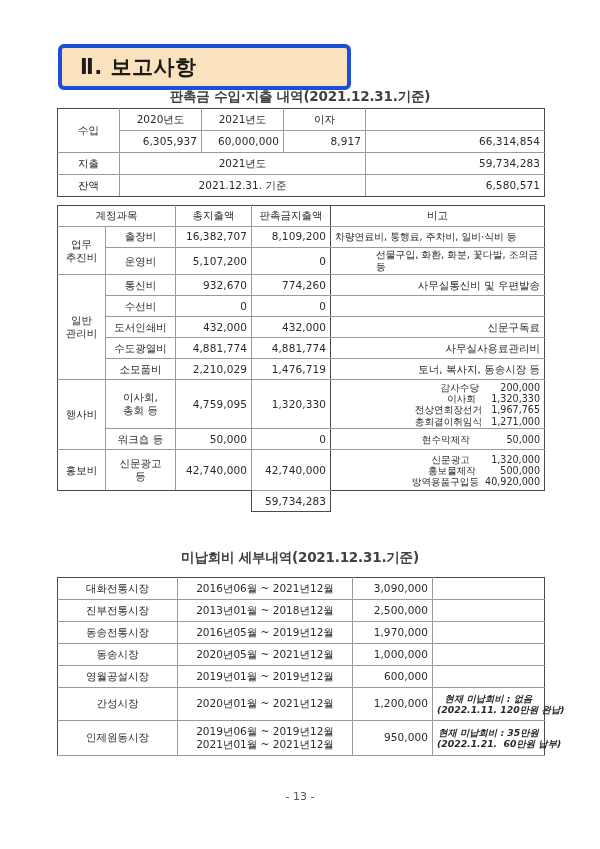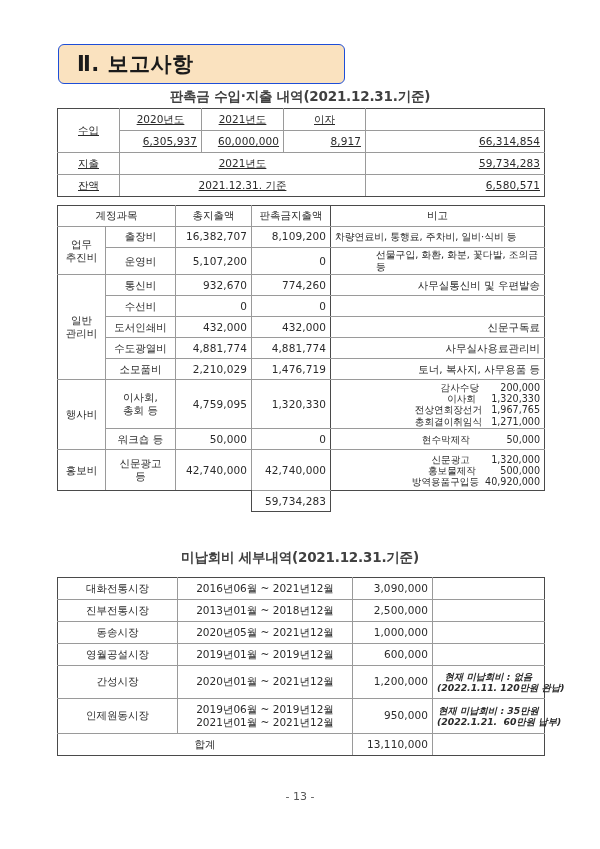--- a/index.html
+++ b/index.html
@@ -22,21 +22,21 @@
   }
 
   
   .section-banner {
     position: absolute;
     left: 58px;
     top: 44px;
     width: 285px;
     height: 38px;
     background: #fae2bf;
-    border: 1px solid #1d4ed8;
+    border: 4px solid #1d4ed8;
     border-radius: 6px;
     display: flex;
     align-items: center;
   }
   .section-banner .title {
     font-size: 21px;
     font-weight: bold;
     color: #1b1b1b;
     padding-left: 18px;
     letter-spacing: 0.5px;
@@ -82,21 +82,21 @@
   .num { font-size: 10.5px; letter-spacing: 0.1px; }
   .outer-thick { border: 1.6px solid #4a4a4a !important; }
   .thick-l { border-left: 1.6px solid #4a4a4a !important; }
   .thick-r { border-right: 1.6px solid #4a4a4a !important; }
   .thick-t { border-top: 1.6px solid #4a4a4a !important; }
   .thick-b { border-bottom: 1.6px solid #4a4a4a !important; }
   .blank-cell { border: none !important; }
 
   
   #table-income-expense { left: 57px; top: 108px; width: 487px; }
-  #table-income-expense td { height: 19px; text-decoration: underline; }
+  #table-income-expense td { height: 19px; }
 
   
   #table-expense-detail { left: 57px; top: 205px; width: 487px; }
   #table-expense-detail td { height: 18px; }
   .remark-multi {
     display: block;
     white-space: pre;
     text-align: right;
     line-height: 1.18;
     font-size: 9.6px;
@@ -229,21 +229,21 @@
       <tr>
         <td class="c">수도광열비</td>
         <td class="r num">4,881,774</td>
         <td class="r num thick-l thick-r">4,881,774</td>
         <td class="r thick-r">사무실사용료관리비</td>
       </tr>
       <tr>
         <td class="c">소모품비</td>
         <td class="r num">2,210,029</td>
         <td class="r num thick-l thick-r">1,476,719</td>
-        <td class="r thick-r">토너, 복사지, 사무용품 등</td>
+        <td class="r thick-r">토너, 복사지, 동송시장 등</td>
       </tr>
 
       <tr>
         <td class="c thick-l" rowspan="2">행사비</td>
         <td class="c acct-2line" style="white-space:pre; height:46px;">이사회,
 총회 등</td>
         <td class="r num">4,759,095</td>
         <td class="r num thick-l thick-r">1,320,330</td>
         <td class="r thick-r">
             <span class="remark-multi">감사수당       200,000
@@ -298,20 +298,26 @@
         <td class="r num thick-t">3,090,000</td>
         <td class="c thick-t thick-r"></td>
       </tr>
       <tr>
         <td class="c thick-l">진부전통시장</td>
         <td class="c">2013년01월 ~ 2018년12월</td>
         <td class="r num">2,500,000</td>
         <td class="c thick-r"></td>
       </tr>
       <tr>
+        <td class="c thick-l">동송전통시장</td>
+        <td class="c">2016년05월 ~ 2019년12월</td>
+        <td class="r num">1,970,000</td>
+        <td class="c thick-r"></td>
+      </tr>
+      <tr>
         <td class="c thick-l">동송시장</td>
         <td class="c">2020년05월 ~ 2021년12월</td>
         <td class="r num">1,000,000</td>
         <td class="c thick-r"></td>
       </tr>
       <tr>
         <td class="c thick-l">영월공설시장</td>
         <td class="c">2019년01월 ~ 2019년12월</td>
         <td class="r num">600,000</td>
         <td class="c thick-r"></td>
@@ -328,23 +334,18 @@
       <tr>
         <td class="c thick-l" style="height:32px;">인제원동시장</td>
         <td class="c period-2line">2019년06월 ~ 2019년12월
 2021년01월 ~ 2021년12월</td>
         <td class="r num">950,000</td>
         <td class="c thick-r">
             <span class="note-italic">현재 미납회비 : 35만원
 (2022.1.21.  60만원 납부)</span>
           </td>
       </tr>
-      <tr>
-        <td class="c thick-l thick-b thick-t" colspan="2">합계</td>
-        <td class="r num thick-b thick-t thick-l">13,110,000</td>
-        <td class="c thick-r thick-b thick-t"></td>
-      </tr>
     </tbody>
   </table>
 
   <div class="page-footer">- 13 -</div>
 
 </div>
 
 </body></html>

